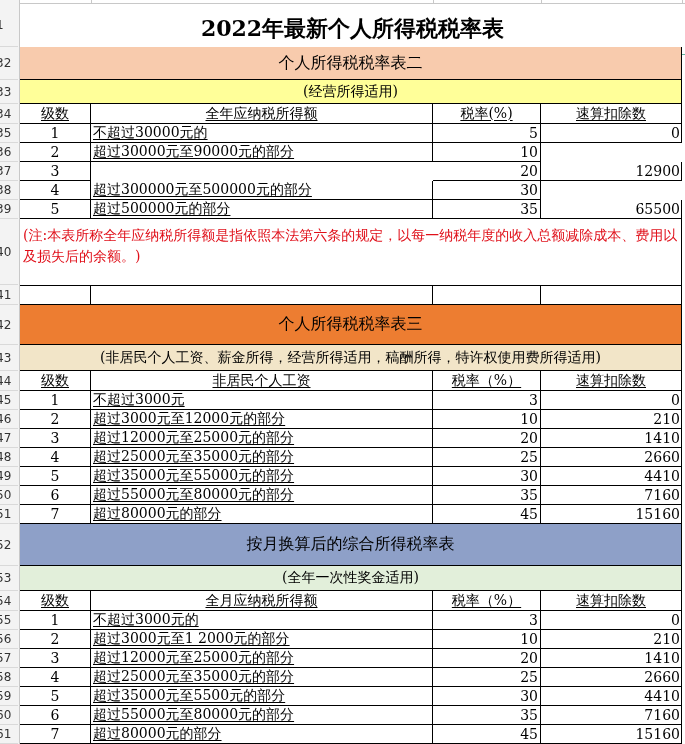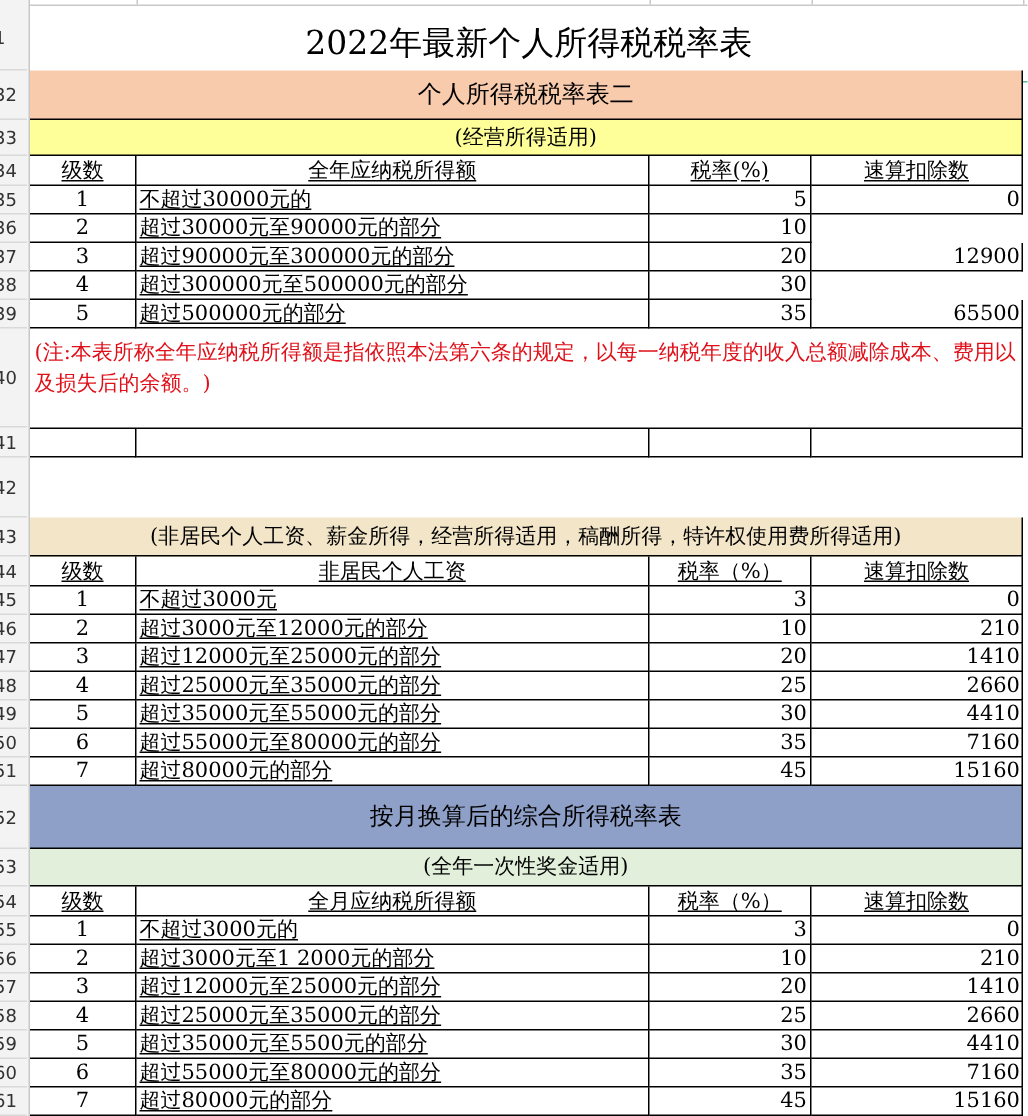--- a/index.html
+++ b/index.html
@@ -70,21 +70,21 @@
     <div style="top:591px;height:20px;">54</div>
     <div style="top:611px;height:19px;">55</div>
     <div style="top:630px;height:19px;">56</div>
     <div style="top:649px;height:19px;">57</div>
     <div style="top:668px;height:19px;">58</div>
     <div style="top:687px;height:19px;">59</div>
     <div style="top:706px;height:19px;">60</div>
     <div style="top:725px;height:19px;">61</div>
   </div>
 
-  <div class="r band title" style="top:3px;height:52px;width:665px;">
+  <div class="r band title" style="top:3px;height:52px;width:665px;font-weight:bold;">
     <span>2022年最新个人所得税税率表</span>
   </div>
 
   <div class="r band" style="top:47px;height:33px;background:#F8CBAD;">
     <span>个人所得税税率表二</span>
   </div>
   <div class="r band" style="top:80px;height:24px;background:#FFFF99;font-size:14px;">
     <span>(经营所得适用)</span>
   </div>
   <div class="r grid hdr" style="top:104px;height:20px;">
@@ -107,21 +107,20 @@
     <div class="c cC">5</div>
     <div class="c cD">0</div>
   </div>
   <div class="r grid" style="top:143px;height:19px;">
     <div class="c cA">2</div>
     <div class="c cB u">超过30000元至90000元的部分</div>
     <div class="c cC">10</div>
   </div>
   <div class="r grid" style="top:162px;height:19px;">
     <div class="c cA">3</div>
-    <div class="c cB u">超过90000元至300000元的部分</div>
     <div class="c cC">20</div>
     <div class="c cD">12900</div>
   </div>
   <div class="r grid" style="top:181px;height:19px;">
     <div class="c cA">4</div>
     <div class="c cB u">超过300000元至500000元的部分</div>
     <div class="c cC">30</div>
   </div>
   <div class="r grid" style="top:200px;height:19px;">
     <div class="c cA">5</div>
@@ -132,20 +131,23 @@
   <div class="r" style="top:219px;height:66px;">
     <div class="note" style="height:66px;box-sizing:border-box;">(注:本表所称全年应纳税所得额是指依照本法第六条的规定，以每一纳税年度的收入总额减除成本、费用以及损失后的余额。)</div>
   </div>
   <div class="r grid" style="top:285px;height:20px;border-top:1px solid #000;">
     <div class="c cA"></div>
     <div class="c cB"></div>
     <div class="c cC"></div>
     <div class="c cD"></div>
   </div>
 
+  <div class="r band" style="top:305px;height:40px;background:#ED7D31;">
+    <span>个人所得税税率表三</span>
+  </div>
   <div class="r band" style="top:345px;height:26px;background:#F2E5C8;font-size:14px;">
     <span>(非居民个人工资、薪金所得，经营所得适用，稿酬所得，特许权使用费所得适用)</span>
   </div>
   <div class="r grid hdr" style="top:371px;height:20px;">
     <div class="c cA">
         <span class="u">级数</span>
       </div>
     <div class="c cB">
         <span class="u">非居民个人工资</span>
       </div>

